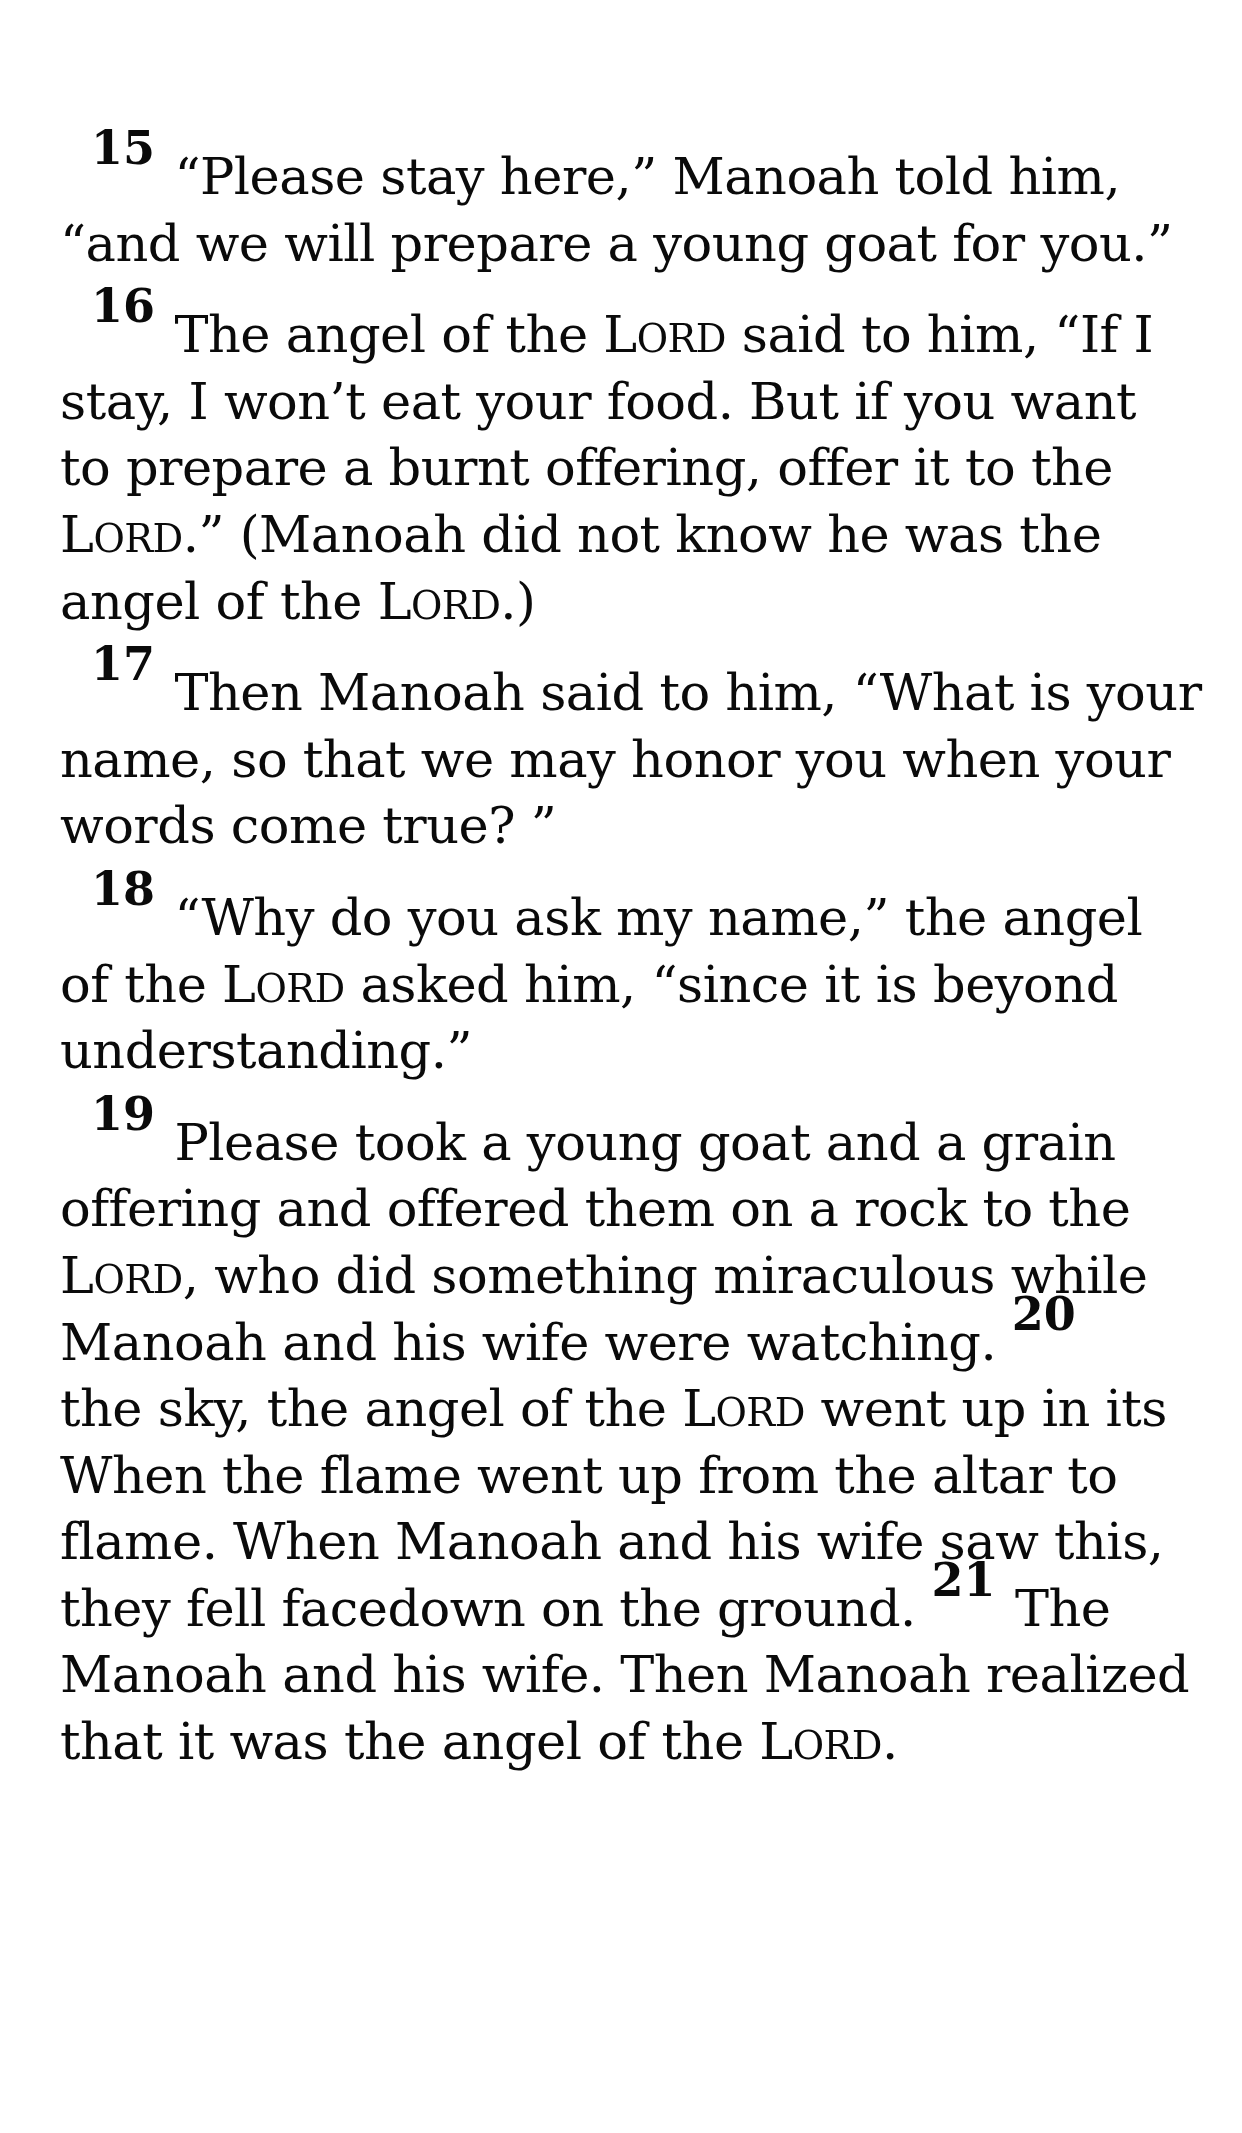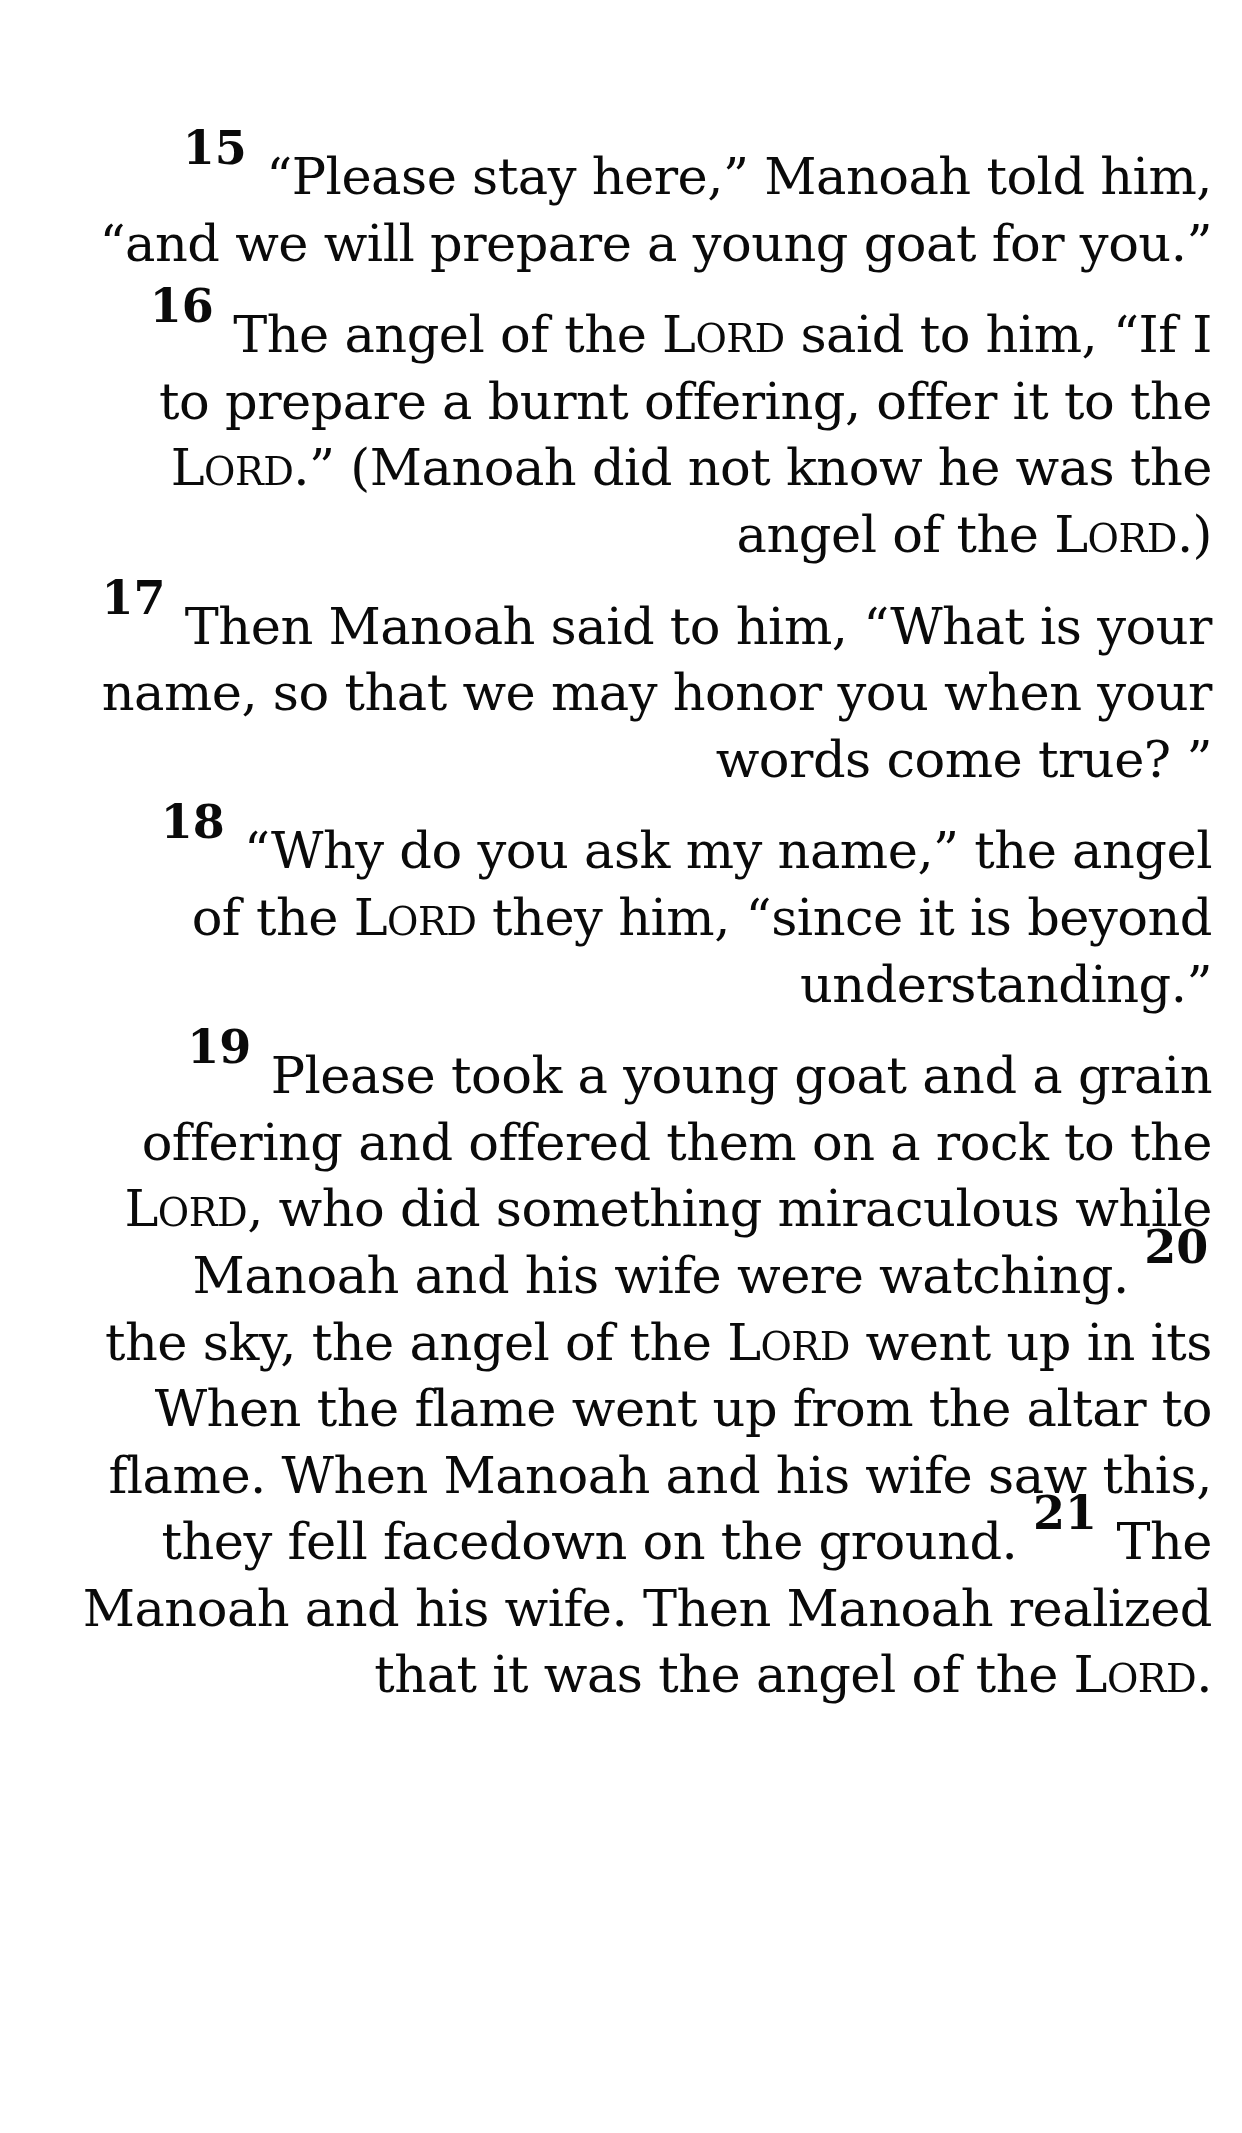--- a/index.html
+++ b/index.html
@@ -10,21 +10,20 @@
     position: relative;
     width: 1242px;
     height: 2133px;
     background: #ffffff;
     overflow: hidden;
     font-family: "DejaVu Serif", "Liberation Serif", serif;
     color: #0a0a0a;
   }
   .passage {
     padding: 144px 30px 0 60px;
-    text-align: right;
   }
   .para {
     margin: 0;
   }
   .para + .para {
     margin-top: 25px;
   }
   .line {
     white-space: nowrap;
     font-size: 51px;
@@ -51,32 +50,33 @@
 <body>
 
 <div class="page" style="background: rgb(255, 255, 255); color: rgb(10, 10, 10);">
   <div class="passage">
       <div class="para">
         <div class="line indent"><span class="vnum">15</span><span> “Please stay here,” Manoah told him,</span></div>
         <div class="line"><span>“and we will prepare a young goat for you.”</span></div>
       </div>
       <div class="para">
         <div class="line indent"><span class="vnum">16</span><span> The angel of the </span><span class="sc">L<span class="sc-rest">ORD</span></span><span> said to him, “If I</span></div>
+        <div class="line"><span>stay, I won’t eat your food. But if you want</span></div>
         <div class="line"><span>to prepare a burnt offering, offer it to the</span></div>
         <div class="line"><span class="sc">L<span class="sc-rest">ORD</span></span><span>.” (Manoah did not know he was the</span></div>
         <div class="line"><span>angel of the </span><span class="sc">L<span class="sc-rest">ORD</span></span><span>.)</span></div>
       </div>
       <div class="para">
         <div class="line indent"><span class="vnum">17</span><span> Then Manoah said to him, “What is your</span></div>
         <div class="line"><span>name, so that we may honor you when your</span></div>
         <div class="line"><span>words come true? ”</span></div>
       </div>
       <div class="para">
         <div class="line indent"><span class="vnum">18</span><span> “Why do you ask my name,” the angel</span></div>
-        <div class="line"><span>of the </span><span class="sc">L<span class="sc-rest">ORD</span></span><span> they him, “since it is beyond</span></div>
+        <div class="line"><span>of the </span><span class="sc">L<span class="sc-rest">ORD</span></span><span> asked him, “since it is beyond</span></div>
         <div class="line"><span>understanding.”</span></div>
       </div>
       <div class="para">
         <div class="line indent"><span class="vnum">19</span><span> Please took a young goat and a grain</span></div>
         <div class="line"><span>offering and offered them on a rock to the</span></div>
         <div class="line"><span class="sc">L<span class="sc-rest">ORD</span></span><span>, who did something miraculous while</span></div>
         <div class="line"><span>Manoah and his wife were watching. </span><span class="vnum">20</span></div>
         <div class="line"><span>the sky, the angel of the </span><span class="sc">L<span class="sc-rest">ORD</span></span><span> went up in its</span></div>
         <div class="line"><span>When the flame went up from the altar to</span></div>
         <div class="line"><span>flame. When Manoah and his wife saw this,</span></div>

